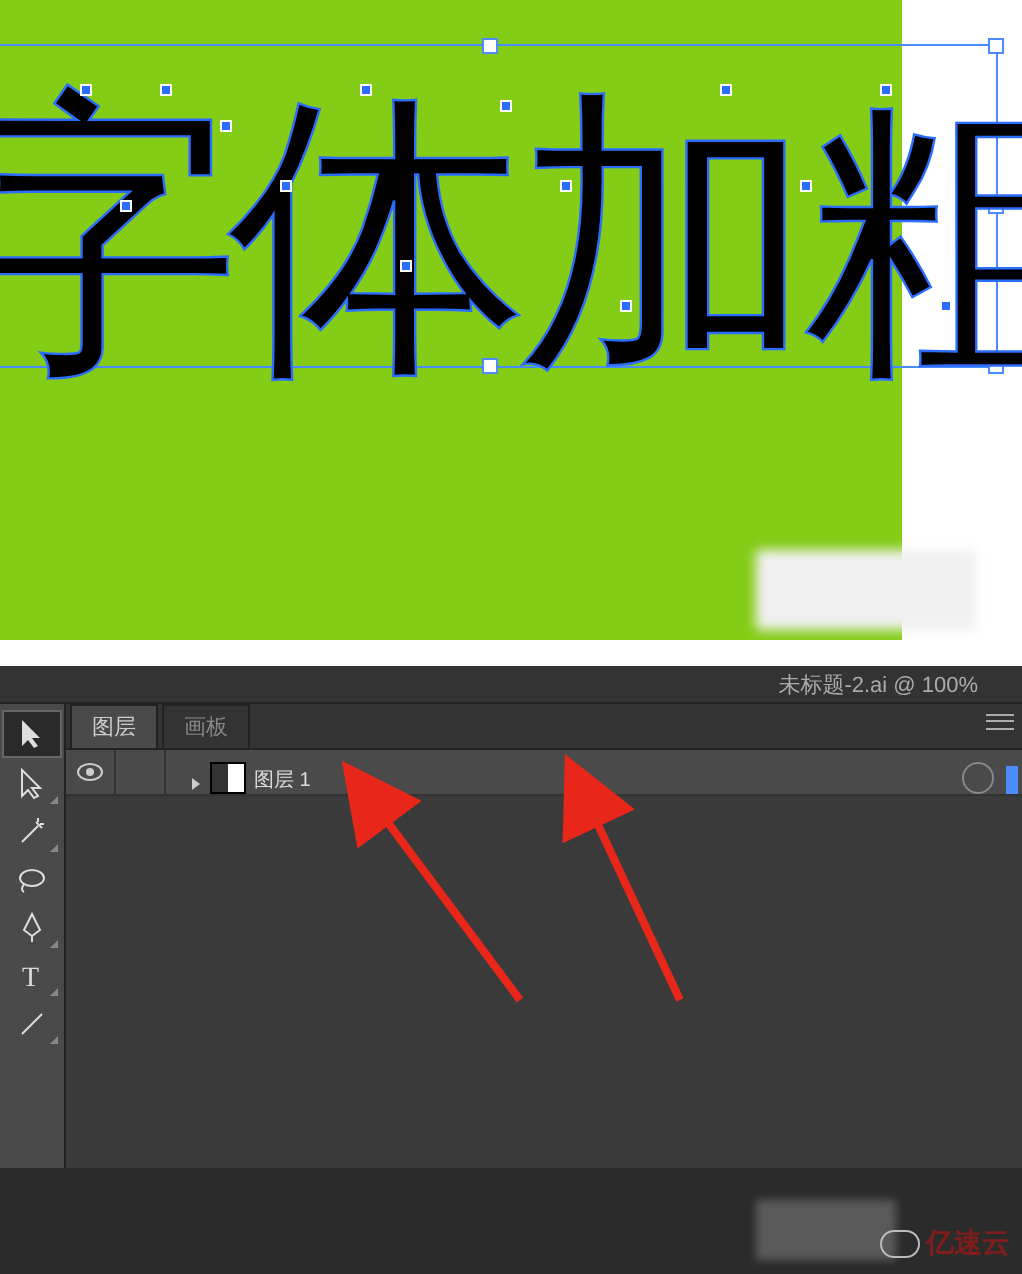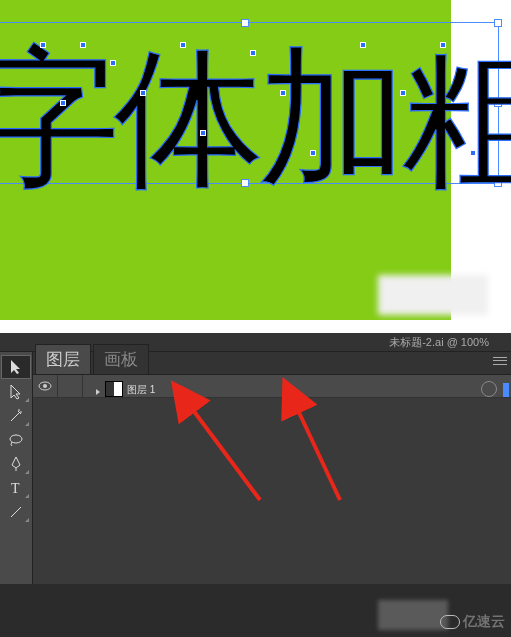--- a/index.html
+++ b/index.html
@@ -39,41 +39,41 @@
   .docbar{height:18px;background:#333;border-bottom:1px solid #222;display:flex;align-items:center;justify-content:flex-end;padding-right:22px;color:#aaa;font-size:11px}
   
   .workspace{display:flex;height:232px}
   .toolbar{width:32px;background:#4a4a4a;border-right:1px solid #222;display:flex;flex-direction:column;padding-top:2px}
   .tool{width:28px;height:22px;margin:1px auto;display:flex;align-items:center;justify-content:center;color:#ddd;cursor:pointer;position:relative}
   .tool.active{background:#2a2a2a;border:1px solid #666}
   .tool-tri{position:absolute;bottom:1px;right:1px;border-left:4px solid transparent;border-bottom:4px solid #888}
   
   .panel{flex:1;background:#3a3a3a;display:flex;flex-direction:column}
   .panel-tabs{height:22px;background:#333;display:flex;align-items:flex-end;border-bottom:1px solid #222;position:relative}
-  .tab{padding:3px 10px;font-size:17px;color:#ccc;background:#4a4a4a;border:1px solid #222;border-bottom:none;margin-left:2px;cursor:pointer}
+  .tab{padding:3px 10px;font-size:11px;color:#ccc;background:#4a4a4a;border:1px solid #222;border-bottom:none;margin-left:2px;cursor:pointer}
   .tab.inactive{background:#333;color:#888}
   .panel-menu{position:absolute;right:4px;top:4px;width:14px;height:10px;display:flex;flex-direction:column;justify-content:space-around;cursor:pointer}
   .panel-menu span{height:1px;background:#aaa}
   
   .layer-row{height:22px;background:#4a4a4a;border-bottom:1px solid #333;display:flex;align-items:flex-end;font-size:10px;color:#ddd}
   .eye{width:24px;display:flex;justify-content:center;border-right:1px solid #333;height:100%;align-items:center}
   .lock{width:24px;border-right:1px solid #333;height:100%}
   .lspace{width:10px}
   .expand{width:10px;height:10px;display:flex;align-items:center;justify-content:center;margin-right:2px}
   .expand:after{content:"";border-top:3px solid transparent;border-bottom:3px solid transparent;border-left:4px solid #ccc}
   .layer-thumb{width:16px;height:14px;background:#fff;border:1px solid #000;margin-right:4px;background:linear-gradient(90deg,#333 50%,#fff 50%)}
   .layer-fill{flex:1}
   .target{width:14px;height:14px;border:1px solid #888;border-radius:50%;margin-right:6px}
   .sel-ind{width:6px;height:14px;background:#4a8cff;margin-right:2px}
   .panel-content{flex:1;background:#3a3a3a}
   
   .arrow{position:absolute;pointer-events:none}
   .arrow svg{overflow:visible}
   
-  .watermark{position:absolute;right:6px;bottom:6px;font-size:14px;color:#737373;font-weight:600;display:flex;align-items:center;gap:3px}
+  .watermark{position:absolute;right:6px;bottom:6px;font-size:14px;color:#7f1d1d;font-weight:600;display:flex;align-items:center;gap:3px}
   .watermark:before{content:"";width:18px;height:12px;border:1.5px solid #bbb;border-radius:7px;position:relative}
   
   .obscure{position:absolute;left:378px;top:275px;width:110px;height:40px;background:#f0f0f0;filter:blur(3px)}
   .obscure2{position:absolute;left:378px;top:600px;width:70px;height:30px;background:#5a5a5a;filter:blur(2px)}
 </style>
 </head>
 <body>
 
 <div class="canvas-area">
   <div class="sel-outline">

